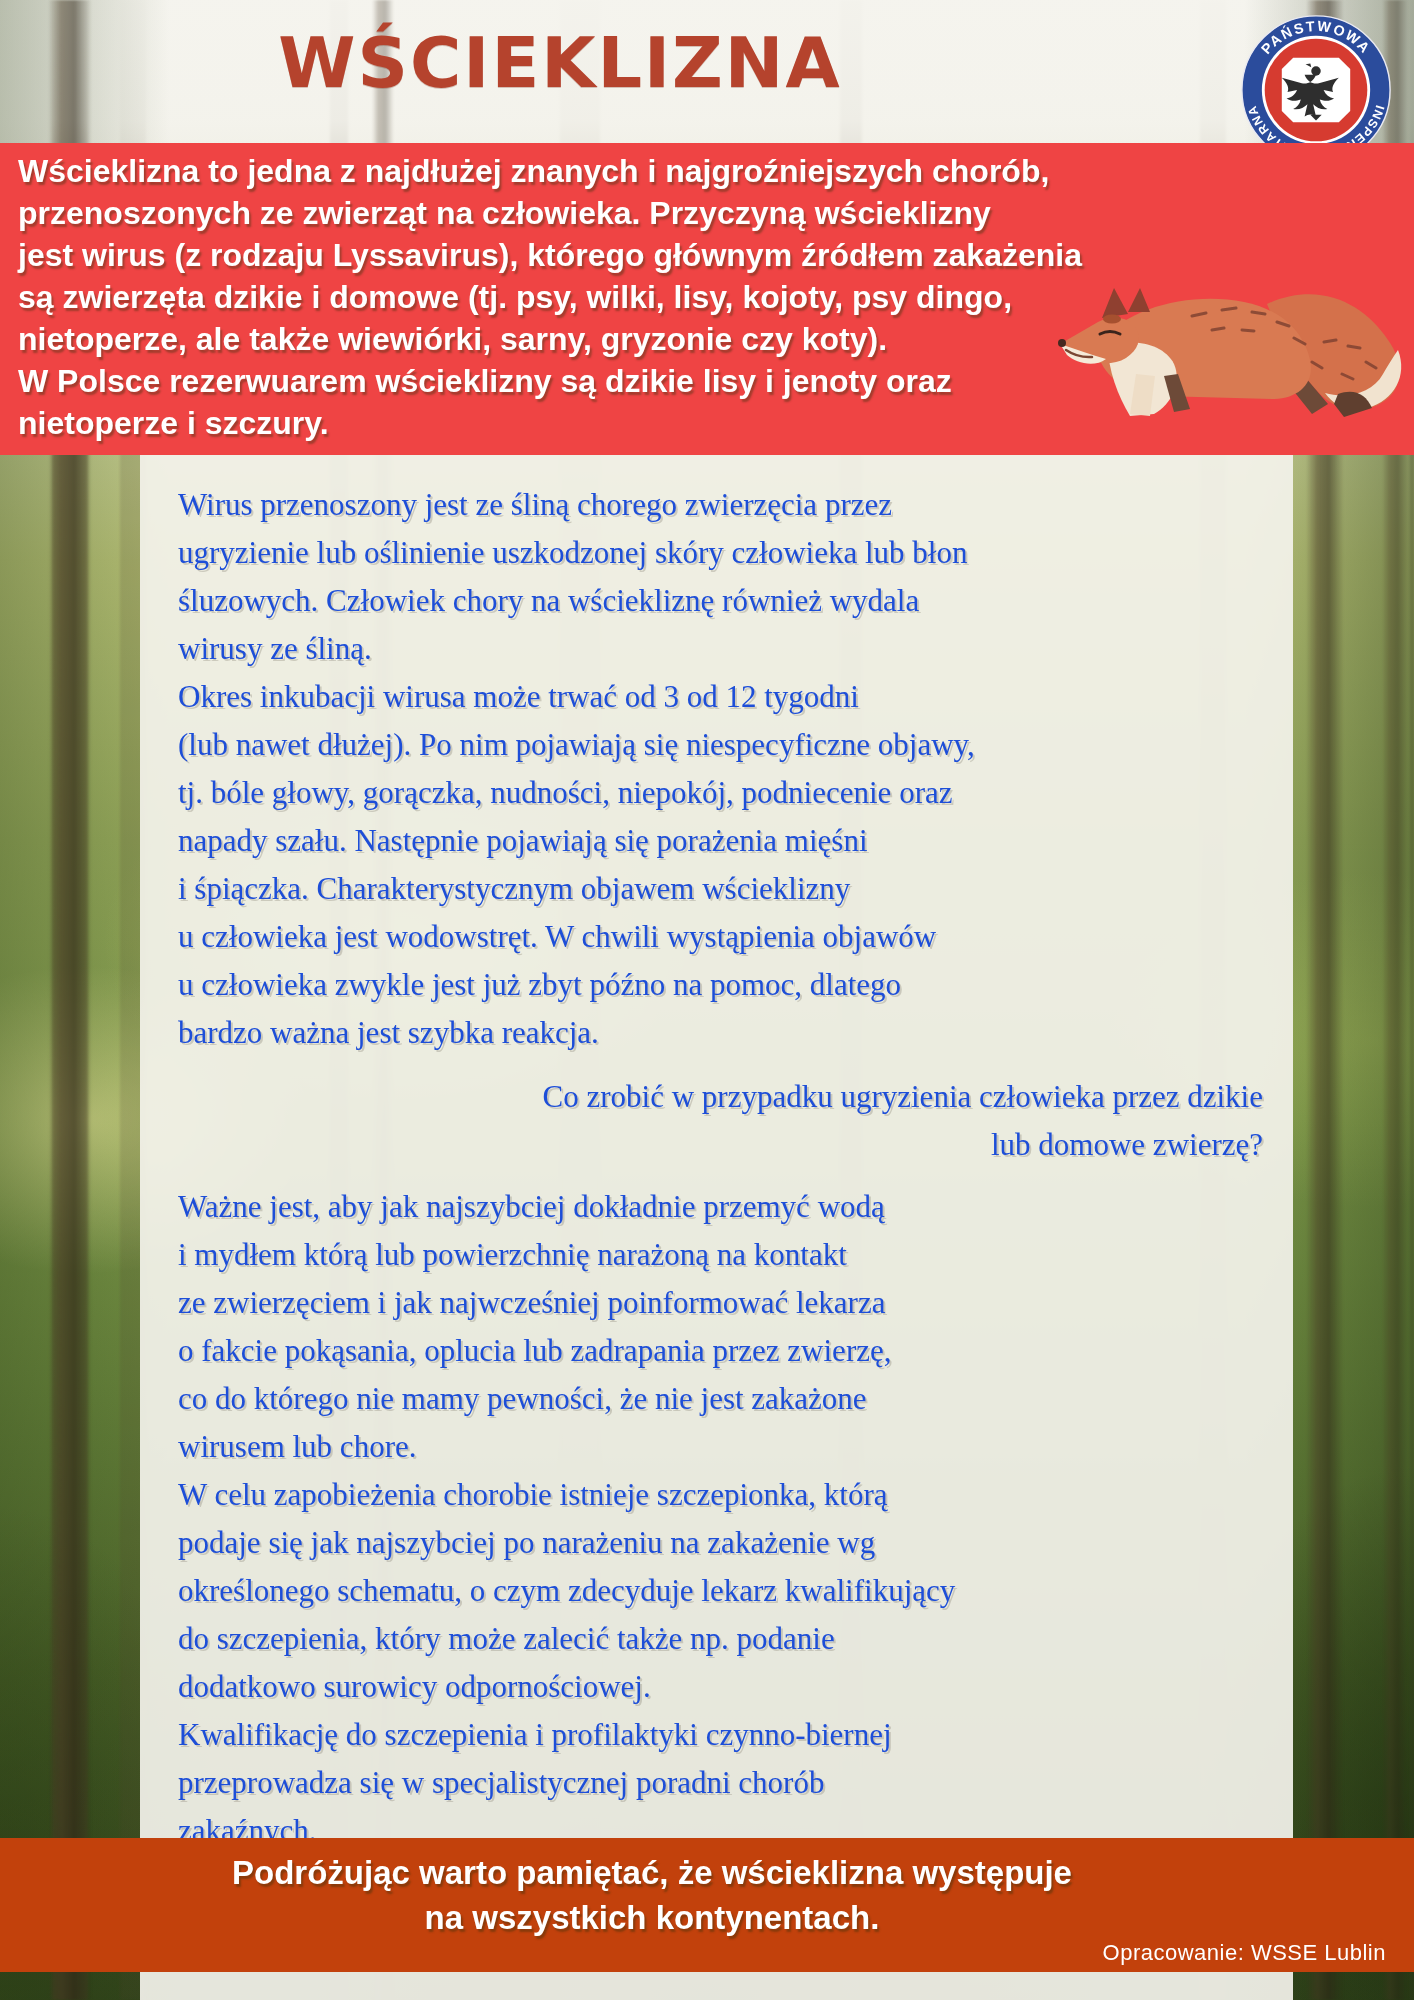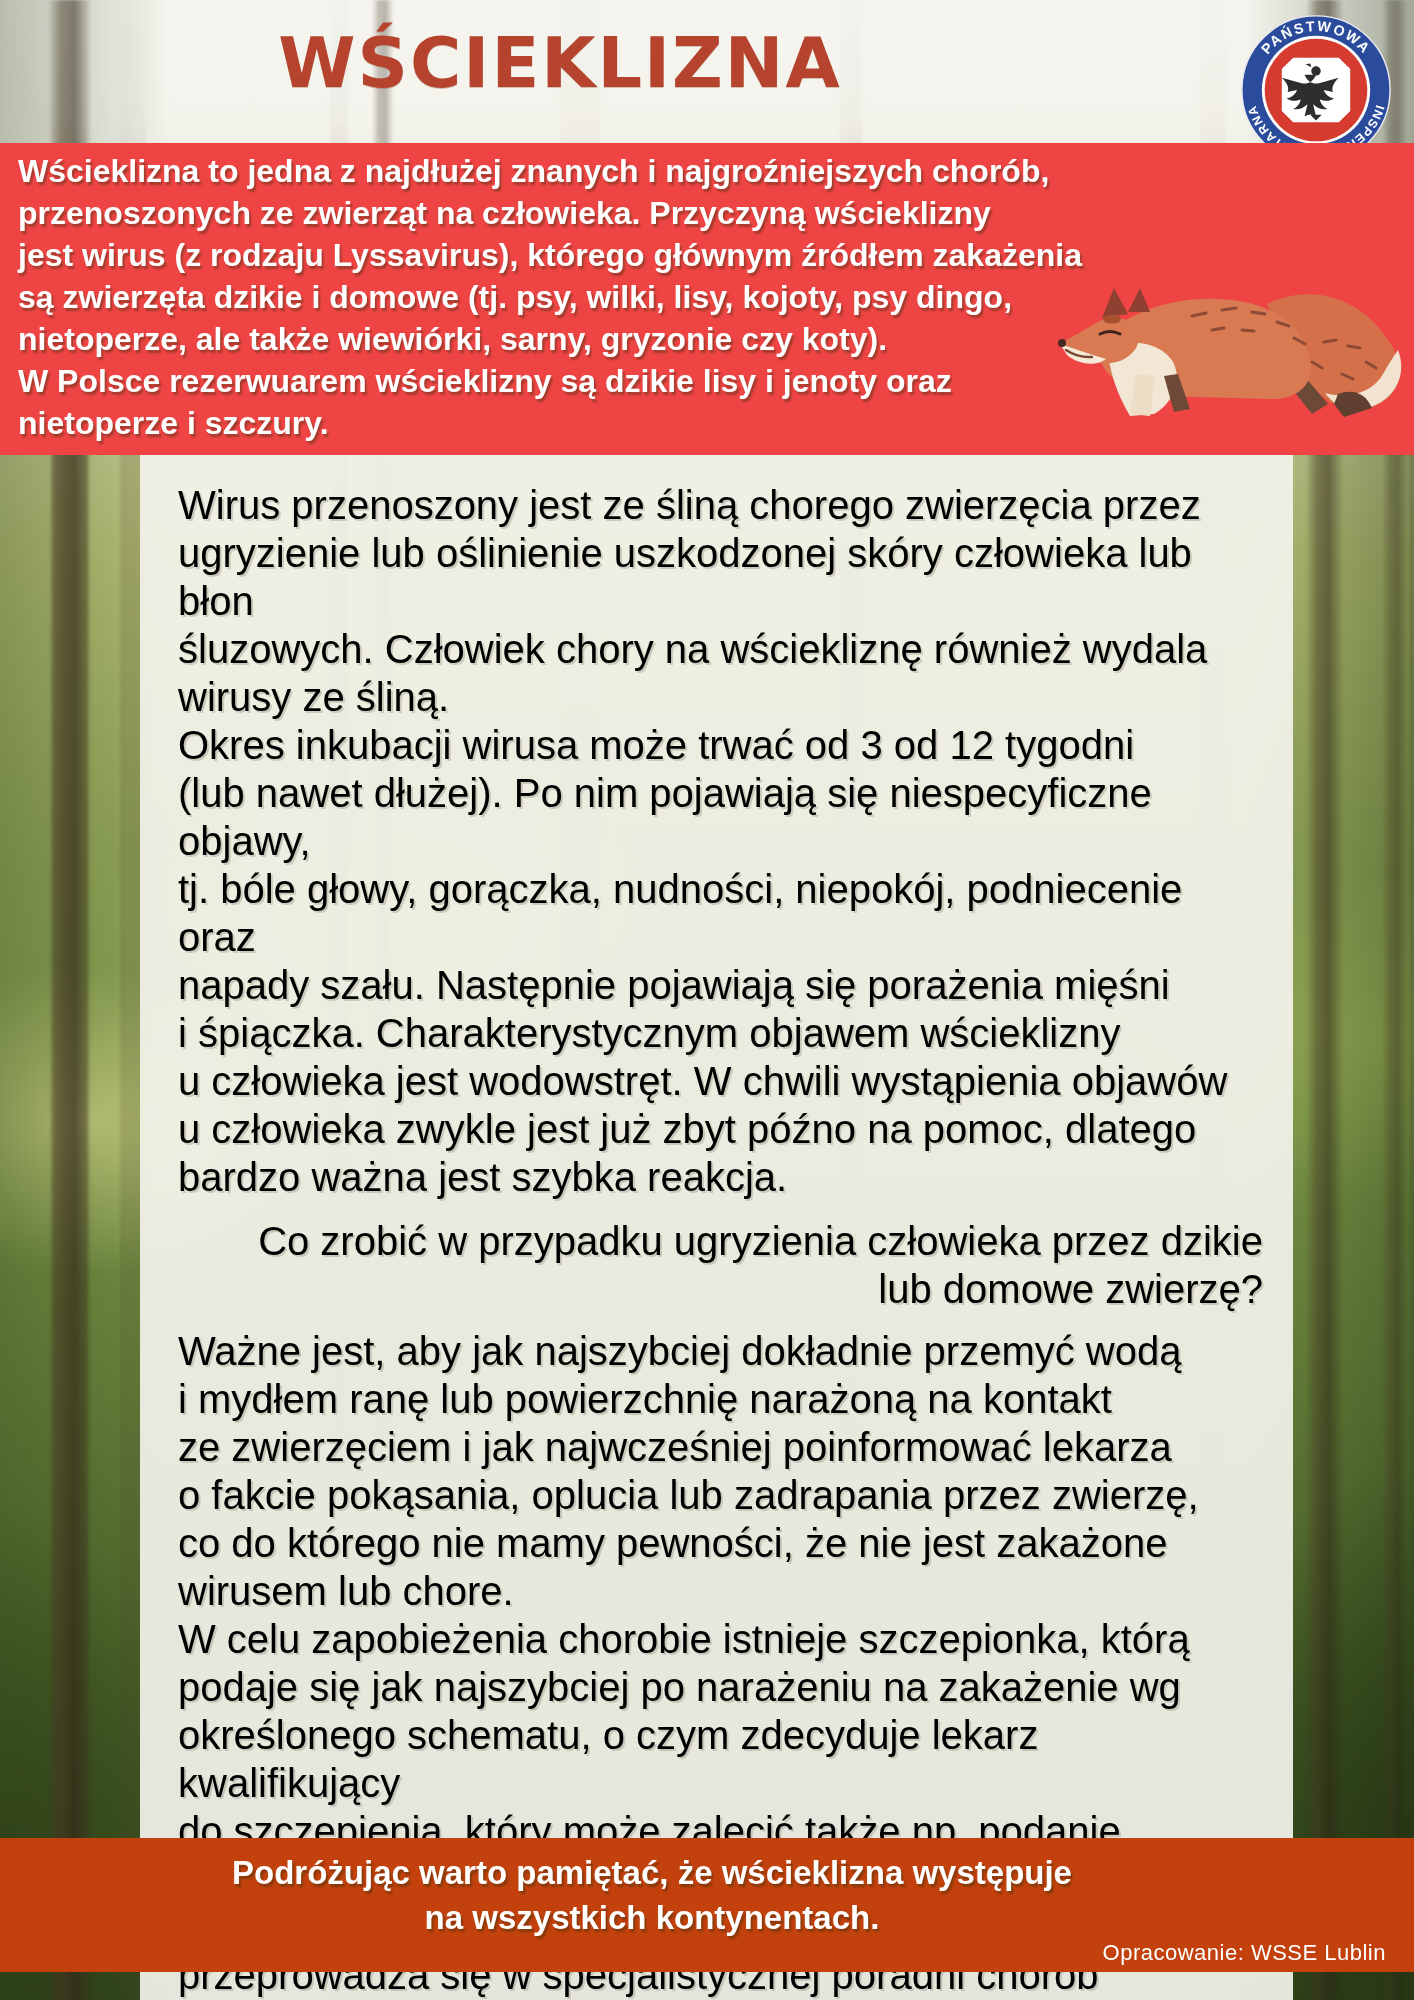--- a/index.html
+++ b/index.html
@@ -54,22 +54,23 @@
     margin:0;color:#ffffff;font-weight:bold;font-size:32px;line-height:42px;
     white-space:pre-line;text-shadow:2px 3px 2px rgba(48,48,10,.40);
   }
   .fox{position:absolute;left:1042px;top:246px;width:372px;height:172px;}
   
   .panel{
     position:absolute;left:140px;top:455px;width:1153px;height:1545px;
     background:rgba(243,242,235,.93);box-sizing:border-box;padding:26px 30px 0 38px;
   }
   .panel p{
-    margin:0;color:#000000;font-size:40px;line-height:48px;white-space:pre-line;
+    margin:0;color:#1d4ed8;font-size:31px;line-height:48px;white-space:pre-line;
     text-shadow:2px 2px 0 rgba(140,135,120,.35);
+    font-family:Liberation Serif, serif;
   }
   .question{
     margin:16px 0 14px 0 !important;text-align:right;color:#bf4936;font-size:35px;line-height:46px;
     white-space:pre-line;font-weight:400;text-shadow:2px 2px 1px rgba(150,100,80,.25);
   }
   
   .band-bottom{
     position:absolute;left:0;top:1838px;width:1414px;height:134px;background:#c2410c;
   }
   .band-bottom .banner{
@@ -166,21 +167,21 @@
 (lub nawet dłużej). Po nim pojawiają się niespecyficzne objawy,
 tj. bóle głowy, gorączka, nudności, niepokój, podniecenie oraz
 napady szału. Następnie pojawiają się porażenia mięśni
 i śpiączka. Charakterystycznym objawem wścieklizny
 u człowieka jest wodowstręt. W chwili wystąpienia objawów
 u człowieka zwykle jest już zbyt późno na pomoc, dlatego
 bardzo ważna jest szybka reakcja.</p>
     <p class="question">Co zrobić w przypadku ugryzienia człowieka przez dzikie
 lub domowe zwierzę?</p>
     <p>Ważne jest, aby jak najszybciej dokładnie przemyć wodą
-i mydłem ranę lub powierzchnię narażoną na kontakt
+i mydłem którą lub powierzchnię narażoną na kontakt
 ze zwierzęciem i jak najwcześniej poinformować lekarza
 o fakcie pokąsania, oplucia lub zadrapania przez zwierzę,
 co do którego nie mamy pewności, że nie jest zakażone
 wirusem lub chore.</p>
     <p>W celu zapobieżenia chorobie istnieje szczepionka, którą
 podaje się jak najszybciej po narażeniu na zakażenie wg
 określonego schematu, o czym zdecyduje lekarz kwalifikujący
 do szczepienia, który może zalecić także np. podanie
 dodatkowo surowicy odpornościowej.</p>
     <p>Kwalifikację do szczepienia i profilaktyki czynno-biernej

